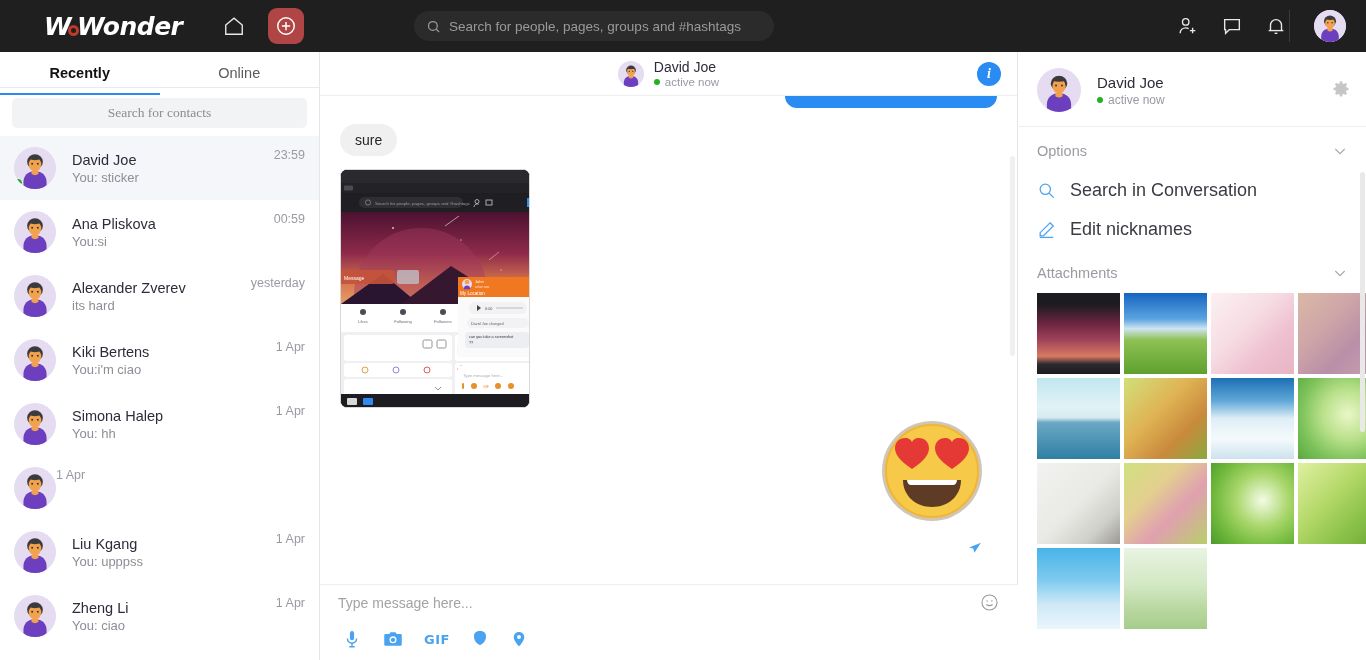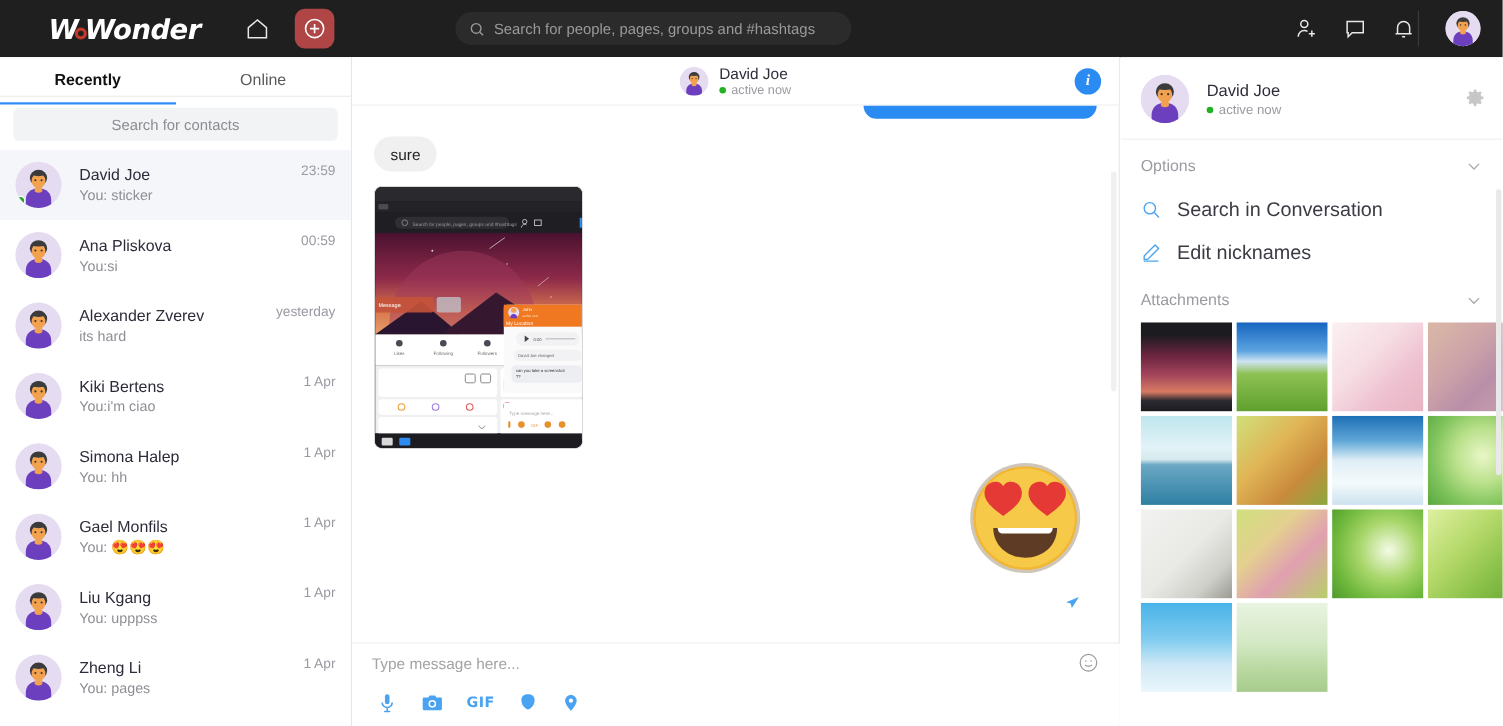--- a/index.html
+++ b/index.html
@@ -101,21 +101,21 @@
   }
   .contact-search {
     margin: 10px 12px 8px 12px;
     height: 30px; background: #f2f3f5; border-radius: 5px;
     display: flex; align-items: center; justify-content: center;
   }
   .contact-search input {
     width: 100%; height: 100%; background: transparent;
     border: none; outline: none; text-align: center;
     font-size: 13.5px; color: #b91c1c;
-    font-family: Liberation Sans, sans-serif;
+    font-family: Liberation Serif, serif;
   }
   .contact-search input::placeholder { color: #8a8d91; }
   .clist { overflow: hidden; }
   .citem {
     display: flex; align-items: center;
     height: 64px; padding: 0 14px 0 14px;
     cursor: pointer; position: relative;
   }
   .citem.active { background: #f5f6fa; }
   .cav {
@@ -482,24 +482,20 @@
             <circle cx="20" cy="20" r="20" fill="#e6dcf2"></circle>
             <ellipse cx="20" cy="14" rx="7.5" ry="7" fill="#3b3b3b"></ellipse>
             <ellipse cx="20" cy="16.5" rx="6" ry="6.5" fill="#f2a14e"></ellipse>
             <circle cx="17.3" cy="16" r="0.9" fill="#333"></circle>
             <circle cx="22.7" cy="16" r="0.9" fill="#333"></circle>
             <path d="M14 11.5q6-4.5 12 0q-6 2-12 0z" fill="#3b3b3b"></path>
             <path d="M20 23c7 0 11 4.5 11 10v7H9v-7c0-5.5 4-10 11-10z" fill="#6b3fbd"></path>
             <path d="M16.7 22.3h6.6v3.4q-3.3 2.2-6.6 0z" fill="#f2a14e"></path>
           </svg>
         </div>
-        <div class="cbody">
-          <div class="cname">Gael Monfils</div>
-          <div class="cmsg">You: 😍😍😍</div>
-        </div>
         <div class="ctime">1 Apr</div>
       </div>
       <div class="citem">
         <div class="cav">
           <svg viewBox="0 0 40 40" width="42" height="42">
             <circle cx="20" cy="20" r="20" fill="#e6dcf2"></circle>
             <ellipse cx="20" cy="14" rx="7.5" ry="7" fill="#3b3b3b"></ellipse>
             <ellipse cx="20" cy="16.5" rx="6" ry="6.5" fill="#f2a14e"></ellipse>
             <circle cx="17.3" cy="16" r="0.9" fill="#333"></circle>
             <circle cx="22.7" cy="16" r="0.9" fill="#333"></circle>
@@ -522,21 +518,21 @@
             <ellipse cx="20" cy="16.5" rx="6" ry="6.5" fill="#f2a14e"></ellipse>
             <circle cx="17.3" cy="16" r="0.9" fill="#333"></circle>
             <circle cx="22.7" cy="16" r="0.9" fill="#333"></circle>
             <path d="M14 11.5q6-4.5 12 0q-6 2-12 0z" fill="#3b3b3b"></path>
             <path d="M20 23c7 0 11 4.5 11 10v7H9v-7c0-5.5 4-10 11-10z" fill="#6b3fbd"></path>
             <path d="M16.7 22.3h6.6v3.4q-3.3 2.2-6.6 0z" fill="#f2a14e"></path>
           </svg>
         </div>
         <div class="cbody">
           <div class="cname">Zheng Li</div>
-          <div class="cmsg">You: pages</div>
+          <div class="cmsg">You: ciao</div>
         </div>
         <div class="ctime">1 Apr</div>
       </div>
     </div>
 </div>
 
 <div class="chat">
   <div class="chat-head">
     <div class="chat-head-inner">
       <div class="chat-head-av">

